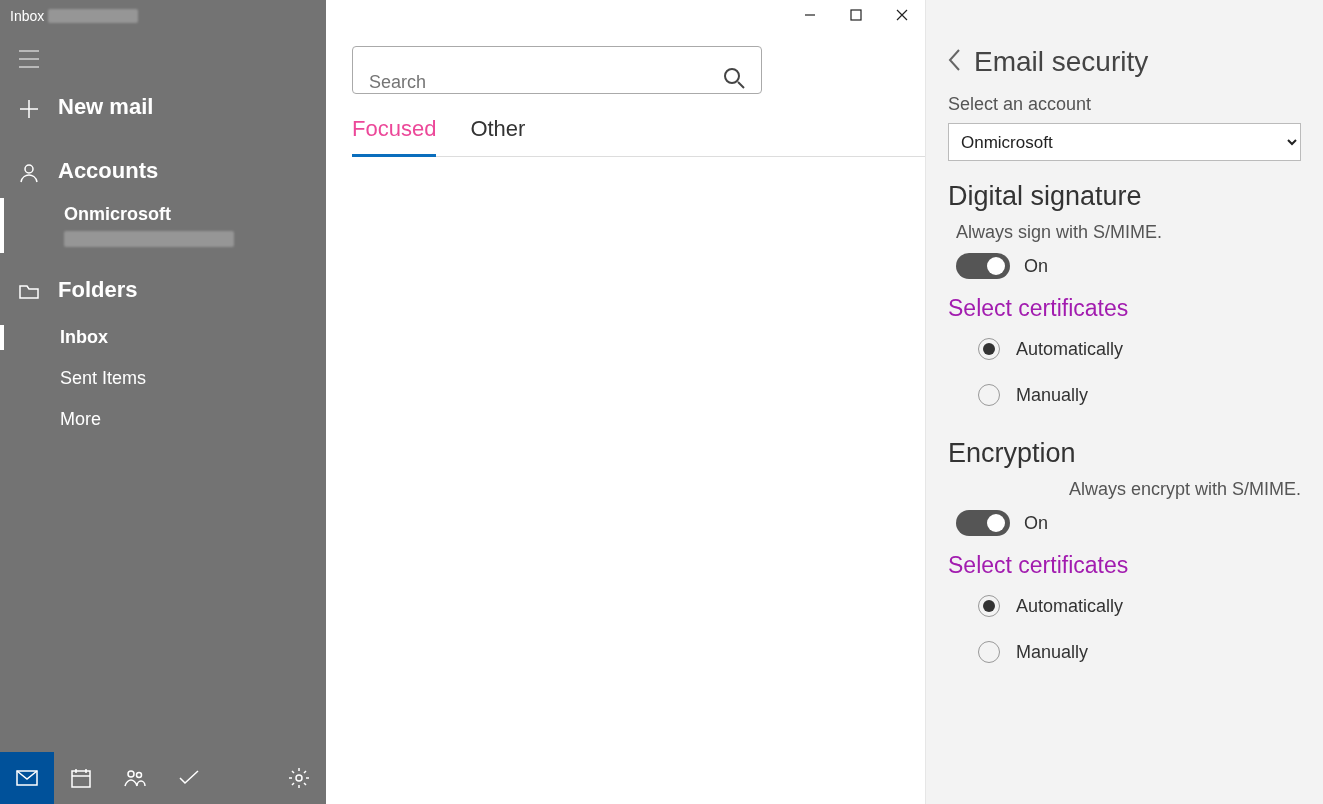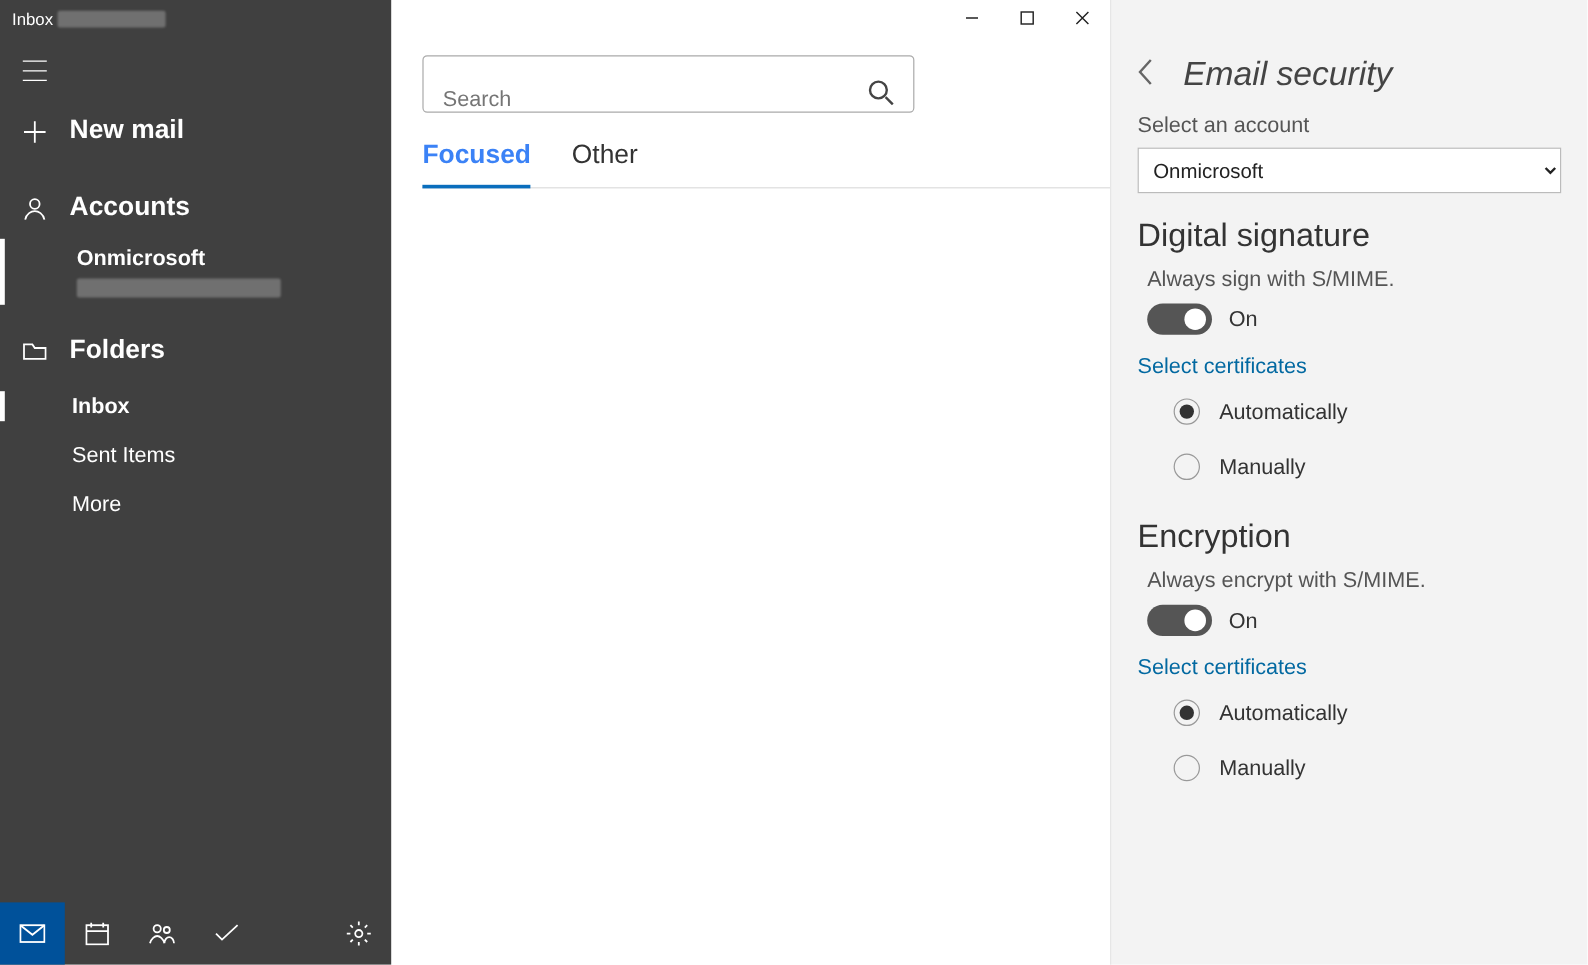--- a/index.html
+++ b/index.html
@@ -1,20 +1,20 @@
 <!DOCTYPE html>
 <html><head>
 <meta charset="utf-8">
 <style>
   * { box-sizing: border-box; margin: 0; padding: 0; font-family: "Segoe UI", Arial, sans-serif; }
   html, body { width: 1323px; height: 804px; overflow: hidden; background: #fff; }
   .app { display: flex; width: 100%; height: 100%; position: relative; }
 
   
-  .sidebar { width: 326px; background: #404040; color: #fff; display: flex; flex-direction: column; position: relative; }
+  .sidebar { width: 326px; background: #737373; color: #fff; display: flex; flex-direction: column; position: relative; }
   .sidebar .titlebar { height: 32px; padding: 4px 10px; font-size: 14px; color: #fff; display:flex; align-items:center;}
   .sidebar .blur { background: rgba(255,255,255,0.25); display:inline-block; height:14px; width:90px; margin-left:4px; border-radius:2px; filter:blur(1px);}
   .hamburger { padding: 18px 18px 8px 18px; }
   .hamburger svg { stroke:#fff; }
 
   .sb-group { margin-top: 10px; }
   .sb-row { display:flex; align-items:flex-end; padding: 10px 18px; font-size: 18px; }
   .sb-row.big { font-size: 22px; padding: 14px 18px; font-weight: 600; }
   .sb-icon { width: 22px; height:22px; margin-right: 18px; display:inline-flex; align-items:center; justify-content:center; flex-shrink:0;}
   .sb-icon svg { stroke:#fff; fill:none; stroke-width:1.5;}
@@ -45,39 +45,39 @@
   .win-controls { position:absolute; top:0; right:0; height:30px; display:flex;}
   .win-controls .wc { width:46px; height:30px; display:inline-flex; align-items:center; justify-content:center;}
   .win-controls svg { stroke:#222; fill:none; stroke-width:1.2;}
 
   .searchbar { margin: 46px 0 0 26px; width: 410px; height:48px; border:1px solid #aaa; border-radius:4px; display:flex; align-items:flex-end; padding:0 16px;}
   .searchbar input { border:none; outline:none; flex:1; font-size:18px; color:#666; background:transparent;}
   .searchbar .sicon svg { stroke:#444; fill:none; stroke-width:2;}
 
   .tabs { margin: 22px 0 0 26px; display:flex; gap:34px; border-bottom:1px solid #ddd; padding-bottom:0; width:calc(100% - 26px);}
   .tabs .tab { font-size:22px; color:#333; padding-bottom:12px; }
-  .tabs .tab.active { color:#3b82f6; font-weight:700; border-bottom:3px solid #0a6ebd; margin-bottom:-1px;}
+  .tabs .tab.active { color:#ec4899; font-weight:400; border-bottom:3px solid #0a6ebd; margin-bottom:-1px;}
 
   
   .settings { width:398px; background:#f3f3f3; border-left:1px solid #e6e6e6; padding: 46px 22px 20px 22px; overflow-y:auto; color:#333;}
-  .set-head { display:flex; align-items:center; gap:24px; margin-bottom:16px; font-size:28px; color:#444; font-weight:400;font-style:italic;}
+  .set-head { display:flex; align-items:center; gap:12px; margin-bottom:16px; font-size:28px; color:#444; font-weight:400;}
   .set-head svg { stroke:#666; fill:none; stroke-width:2;}
   .sec-label { font-size:18px; color:#555; margin:8px 0;}
   .sec-h2 { font-size:27px; color:#333; font-weight:400; margin:20px 0 10px;}
   select.acc { width:100%; height:38px; font-size:17px; padding:0 8px; border:1px solid #bbb; background:#fff; color:#222;}
   .toggle-row { display:flex; align-items:center; gap:14px; margin:10px 0 14px 0;}
   .toggle { width:54px; height:26px; border-radius:13px; background:#555; position:relative;}
   .toggle::after { content:""; width:18px; height:18px; background:#fff; border-radius:9px; position:absolute; top:4px; right:5px;}
   .toggle-label { font-size:18px; color:#333;}
 
   .radio-row { display:flex; align-items:center; gap:16px; padding:12px 0 12px 30px;}
   .radio { width:22px; height:22px; border:1.5px solid #999; border-radius:11px; display:inline-flex; align-items:center; justify-content:center;}
   .radio.selected::after { content:""; width:12px; height:12px; background:#333; border-radius:6px;}
   .radio-label { font-size:18px; color:#333;}
-  .sub-label { font-size:18px; color:#0369a1; margin:16px 0 4px;}
+  .sub-label { font-size:23px; color:#a21caf; margin:16px 0 4px;}
 
 </style>
 </head>
 <body>
 
 <div class="app">
 
   <div class="sidebar">
     <div class="titlebar">
       <span>Inbox</span>
@@ -236,21 +236,21 @@
     <div class="radio-row">
       <span class="radio selected"></span>
       <span class="radio-label">Automatically</span>
     </div>
     <div class="radio-row">
       <span class="radio"></span>
       <span class="radio-label">Manually</span>
     </div>
 
     <div class="sec-h2">Encryption</div>
-    <div class="sec-label" style="margin-left:8px;">Always encrypt with S/MIME.</div>
+    <div class="sec-label" style="margin-left:8px;text-align:right;">Always encrypt with S/MIME.</div>
     <div class="toggle-row" style="margin-left:8px;">
       <div class="toggle"></div>
       <span class="toggle-label">On</span>
     </div>
 
     <div class="sub-label">Select certificates</div>
     <div class="radio-row">
       <span class="radio selected"></span>
       <span class="radio-label">Automatically</span>
     </div>

